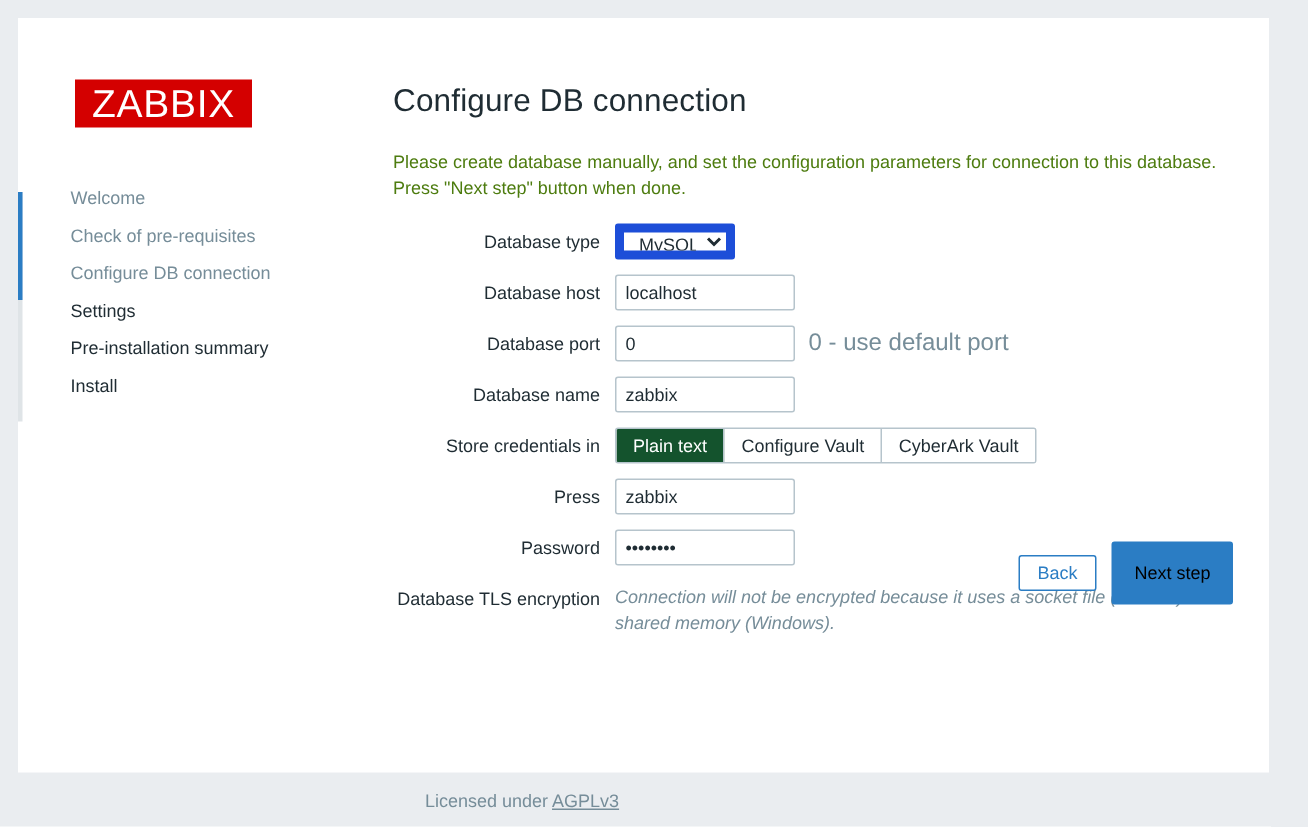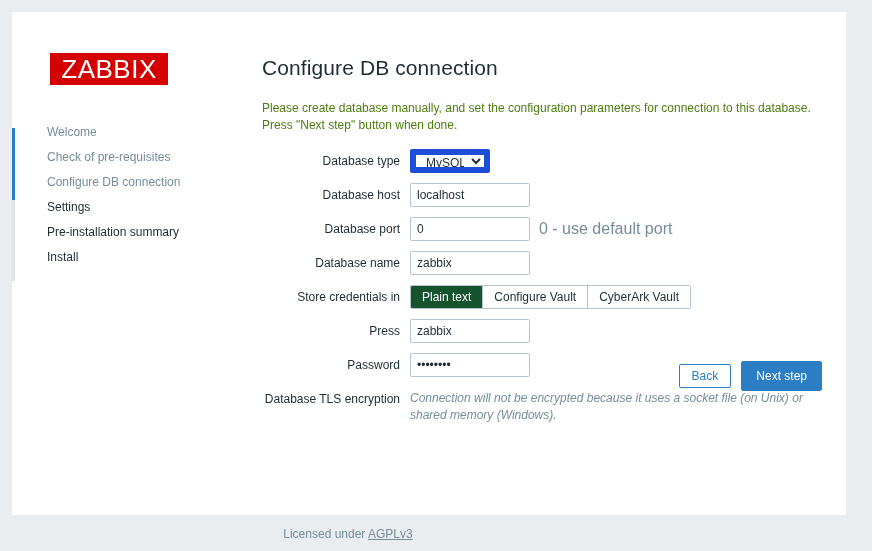--- a/index.html
+++ b/index.html
@@ -231,22 +231,22 @@
   }
   .btn-secondary {
     background: #ffffff;
     border: 1px solid #2b7dc4;
     color: #2b7dc4;
     margin-right: 10px;
   }
   .btn-primary {
     background: #2b7dc4;
     border: 1px solid #2b7dc4;
-    color: #ffffff;
-    height: 30px;
+    color: #000000;
+    height: 42px;
     line-height: 24px;
     padding: 0 14px;
   }
   
   .page-footer {
     position: absolute;
     left: 0;
     top: 527px;
     width: 696px;
     text-align: center;

